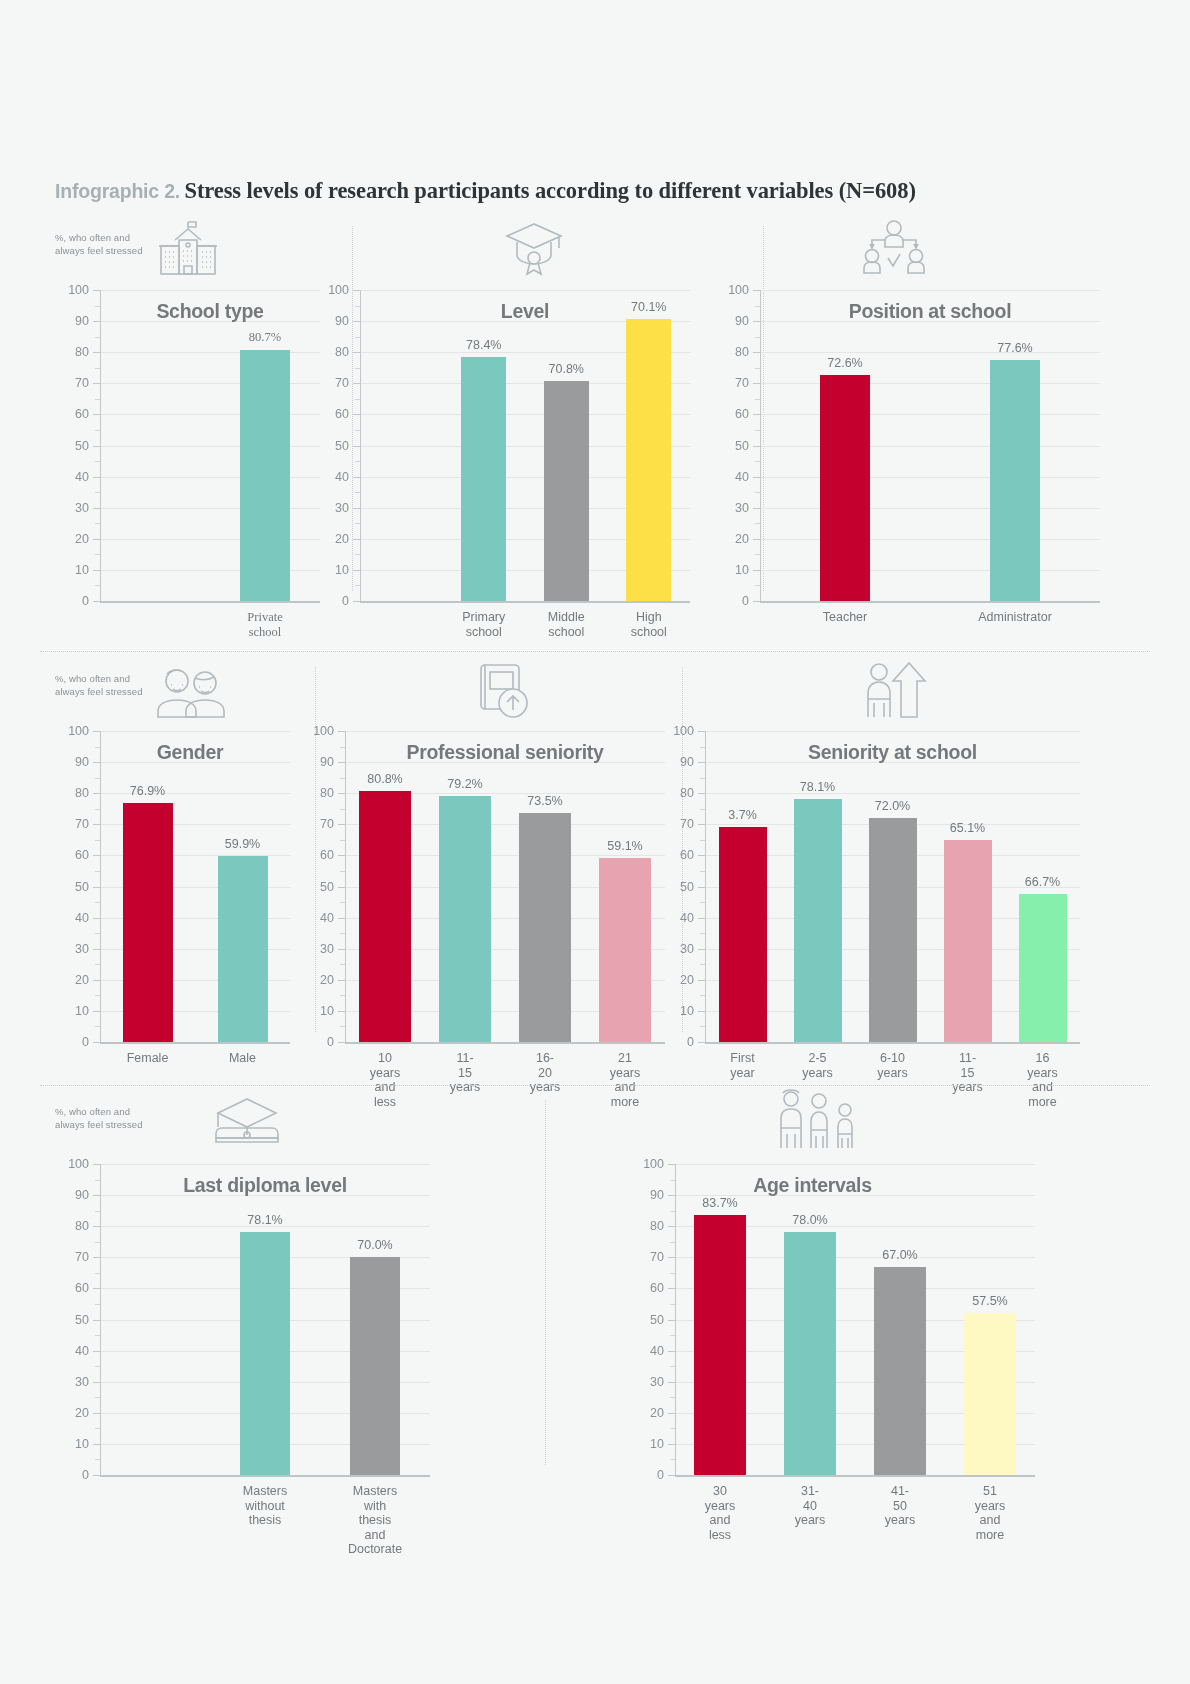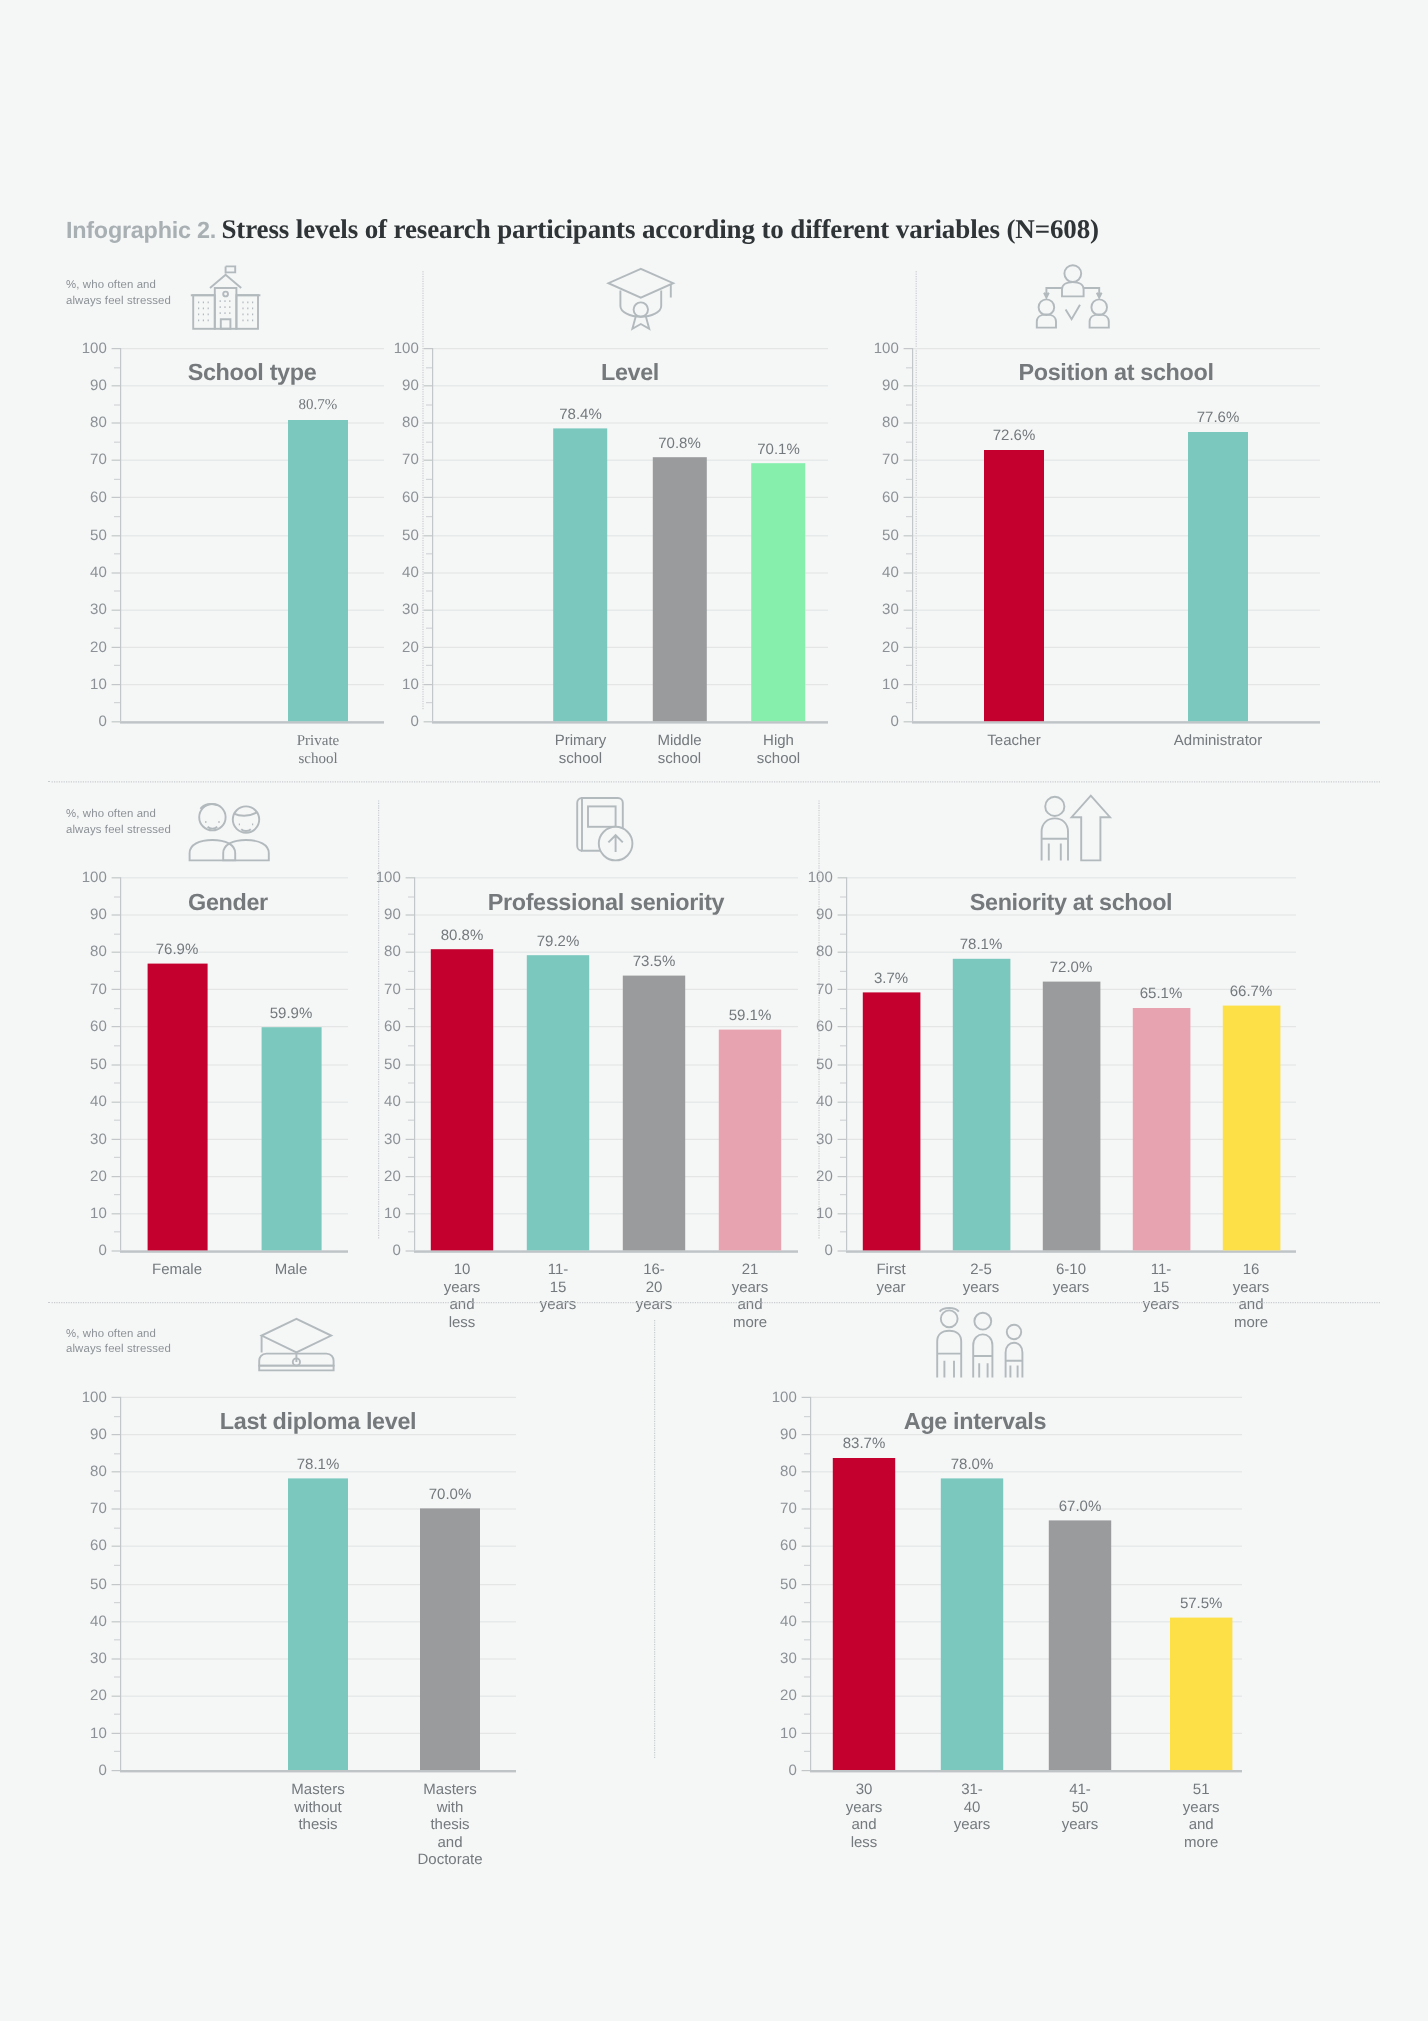--- a/index.html
+++ b/index.html
@@ -296,21 +296,21 @@
         <div class="bar" style="width: 45px; height: 243.824px; left: 101.25px; background: rgb(122, 200, 190);">
           <div class="bar-value">78.4%</div>
           <div class="cat-label">Primary
 school</div>
         </div>
         <div class="bar" style="width: 45px; height: 220.188px; left: 183.75px; background: rgb(153, 155, 156);">
           <div class="bar-value">70.8%</div>
           <div class="cat-label">Middle
 school</div>
         </div>
-        <div class="bar" style="width: 45px; height: 215px; left: 266.25px; background: #86efac;">
+        <div class="bar" style="width: 45px; height: 282px; left: 266.25px; background: #fde047;">
           <div class="bar-value">70.1%</div>
           <div class="cat-label">High
 school</div>
         </div>
       </div>
       <div class="panel-title" style="left: 360px; width: 330px; top: 72px;">Level</div>
       <div class="panel-icon" style="left: 858px; top: -10px;">
         <svg width="72" height="58" viewBox="0 0 72 58" fill="none" stroke="#b3babe" stroke-width="1.6">
     <circle cx="36" cy="10" r="7"></circle>
     <path d="M27 29v-6c0-4 4-6 9-6s9 2 9 6v6z"></path>
@@ -594,21 +594,21 @@
         <div class="bar" style="width: 48px; height: 223.92px; left: 163.5px; background: rgb(153, 155, 156);">
           <div class="bar-value">72.0%</div>
           <div class="cat-label">6-10
 years</div>
         </div>
         <div class="bar" style="width: 48px; height: 202.461px; left: 238.5px; background: rgb(232, 163, 176);">
           <div class="bar-value">65.1%</div>
           <div class="cat-label">11-15
 years</div>
         </div>
-        <div class="bar" style="width: 48px; height: 204px; left: 313.5px; background: #fde047;">
+        <div class="bar" style="width: 48px; height: 148px; left: 313.5px; background: #86efac;">
           <div class="bar-value">66.7%</div>
           <div class="cat-label">16 years
 and more</div>
         </div>
       </div>
       <div class="panel-title" style="left: 705px; width: 375px; top: 72px;">Seniority at school</div>
     </div>
 
   <div class="row" id="row-3" style="top:1102px;">
       <div class="panel-divider" style="left: 545px; top: -2px;"></div>
@@ -748,21 +748,21 @@
         <div class="bar" style="width: 52px; height: 242.58px; left: 109px; background: rgb(122, 200, 190);">
           <div class="bar-value">78.0%</div>
           <div class="cat-label">31-40
 years</div>
         </div>
         <div class="bar" style="width: 52px; height: 208.37px; left: 199px; background: rgb(153, 155, 156);">
           <div class="bar-value">67.0%</div>
           <div class="cat-label">41-50
 years</div>
         </div>
-        <div class="bar" style="width: 52px; height: 127px; left: 300px; background: #fde047;">
+        <div class="bar" style="width: 52px; height: 162px; left: 289px; background: #fef9c3;">
           <div class="bar-value">57.5%</div>
           <div class="cat-label">51 years
 and more</div>
         </div>
       </div>
       <div class="panel-title" style="left: 640px; width: 345px; top: 72px;">Age intervals</div>
     </div>
 
   <div class="row-sep" style="top:651px;"></div>
   <div class="row-sep" style="top:1085px;"></div>

